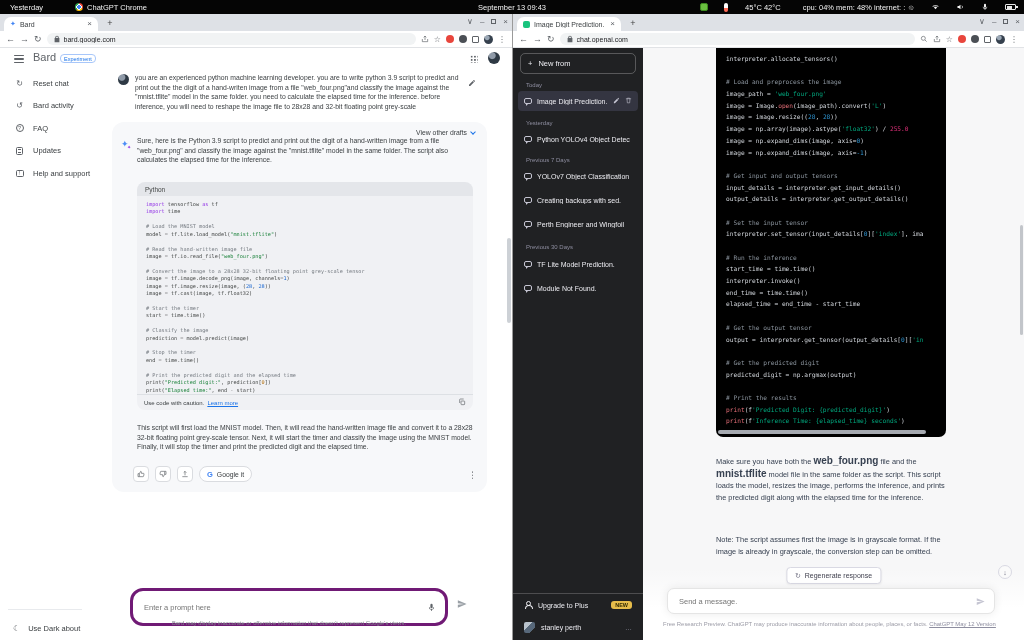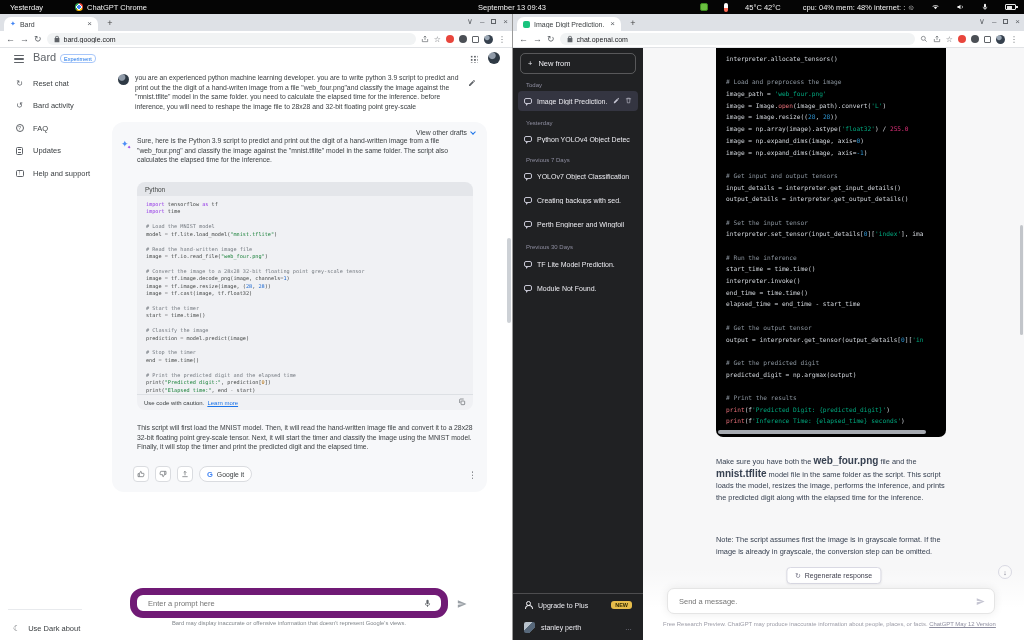--- a/index.html
+++ b/index.html
@@ -79,21 +79,21 @@
   .learn{color:#1a73e8;text-decoration:underline;}
   .bcb-copy{margin-left:auto;}
   .bc .t-k{color:#9334e6;} .bc .t-s{color:#188038;} .bc .t-c{color:#747a80;}
   .bc .t-n{color:#1967d2;} .bc .t-n2{color:#b26a00;} .bc .t-p{color:#444746;}
   .bard-outro{position:absolute;left:25px;top:301px;width:342px;font-size:6.8px;line-height:9.6px;color:#3c4043;}
   .bard-actions{position:absolute;left:21px;top:344px;display:flex;align-items:center;gap:6px;}
   .act-btn{width:16px;height:16px;border:1px solid #dadce0;border-radius:4px;background:#fff;display:flex;align-items:center;justify-content:center;}
   .googleit{height:16px;border:1px solid #dadce0;border-radius:9px;background:#fff;display:flex;align-items:center;gap:4px;padding:0 7px;font-size:6.8px;color:#3c4043;}
   .g-logo{color:#4285f4;font-weight:bold;font-size:7.5px;}
   .card-kebab{position:absolute;right:10px;top:348px;color:#5f6368;font-size:9px;}
-  .bard-input{position:absolute;left:130px;top:540px;width:318px;height:26px;border:7px solid #701a75;border-radius:13px;background:#fff;display:flex;align-items:center;padding:8px 9px;}
+  .bard-input{position:absolute;left:130px;top:540px;width:318px;height:26px;border:3px solid #701a75;border-radius:13px;background:#fff;display:flex;align-items:center;padding:16px 9px;}
   .bard-input input{border:0;outline:0;flex:1;font-size:7.5px;color:#3c4043;background:rgba(0,0,0,0);font-family:"Liberation Sans",sans-serif;}
   .bard-send{position:absolute;left:457px;top:547px;}
   .bard-disc{position:absolute;left:122px;top:572px;width:334px;text-align:center;font-size:5.8px;color:#80868b;}
   .bard-scroll{position:absolute;right:1px;top:190px;width:4px;height:85px;background:#cdd1d6;border-radius:2px;}
 
   
   .gpt-side{position:absolute;left:0;top:0;bottom:0;width:130px;background:#202123;}
   .newchat{position:absolute;left:7px;right:7px;top:5px;height:21px;border:1px solid rgba(255,255,255,.25);border-radius:5px;display:flex;align-items:center;gap:6px;padding:0 7px;color:#ececf1;font-size:7.5px;}
   .sect{position:absolute;left:13px;font-size:6px;color:#8e8ea0;}
   .side-item{position:absolute;left:5px;right:5px;height:20px;display:flex;align-items:center;gap:5px;padding:0 6px;color:#ececf1;font-size:7px;border-radius:4px;overflow:hidden;white-space:nowrap;}

